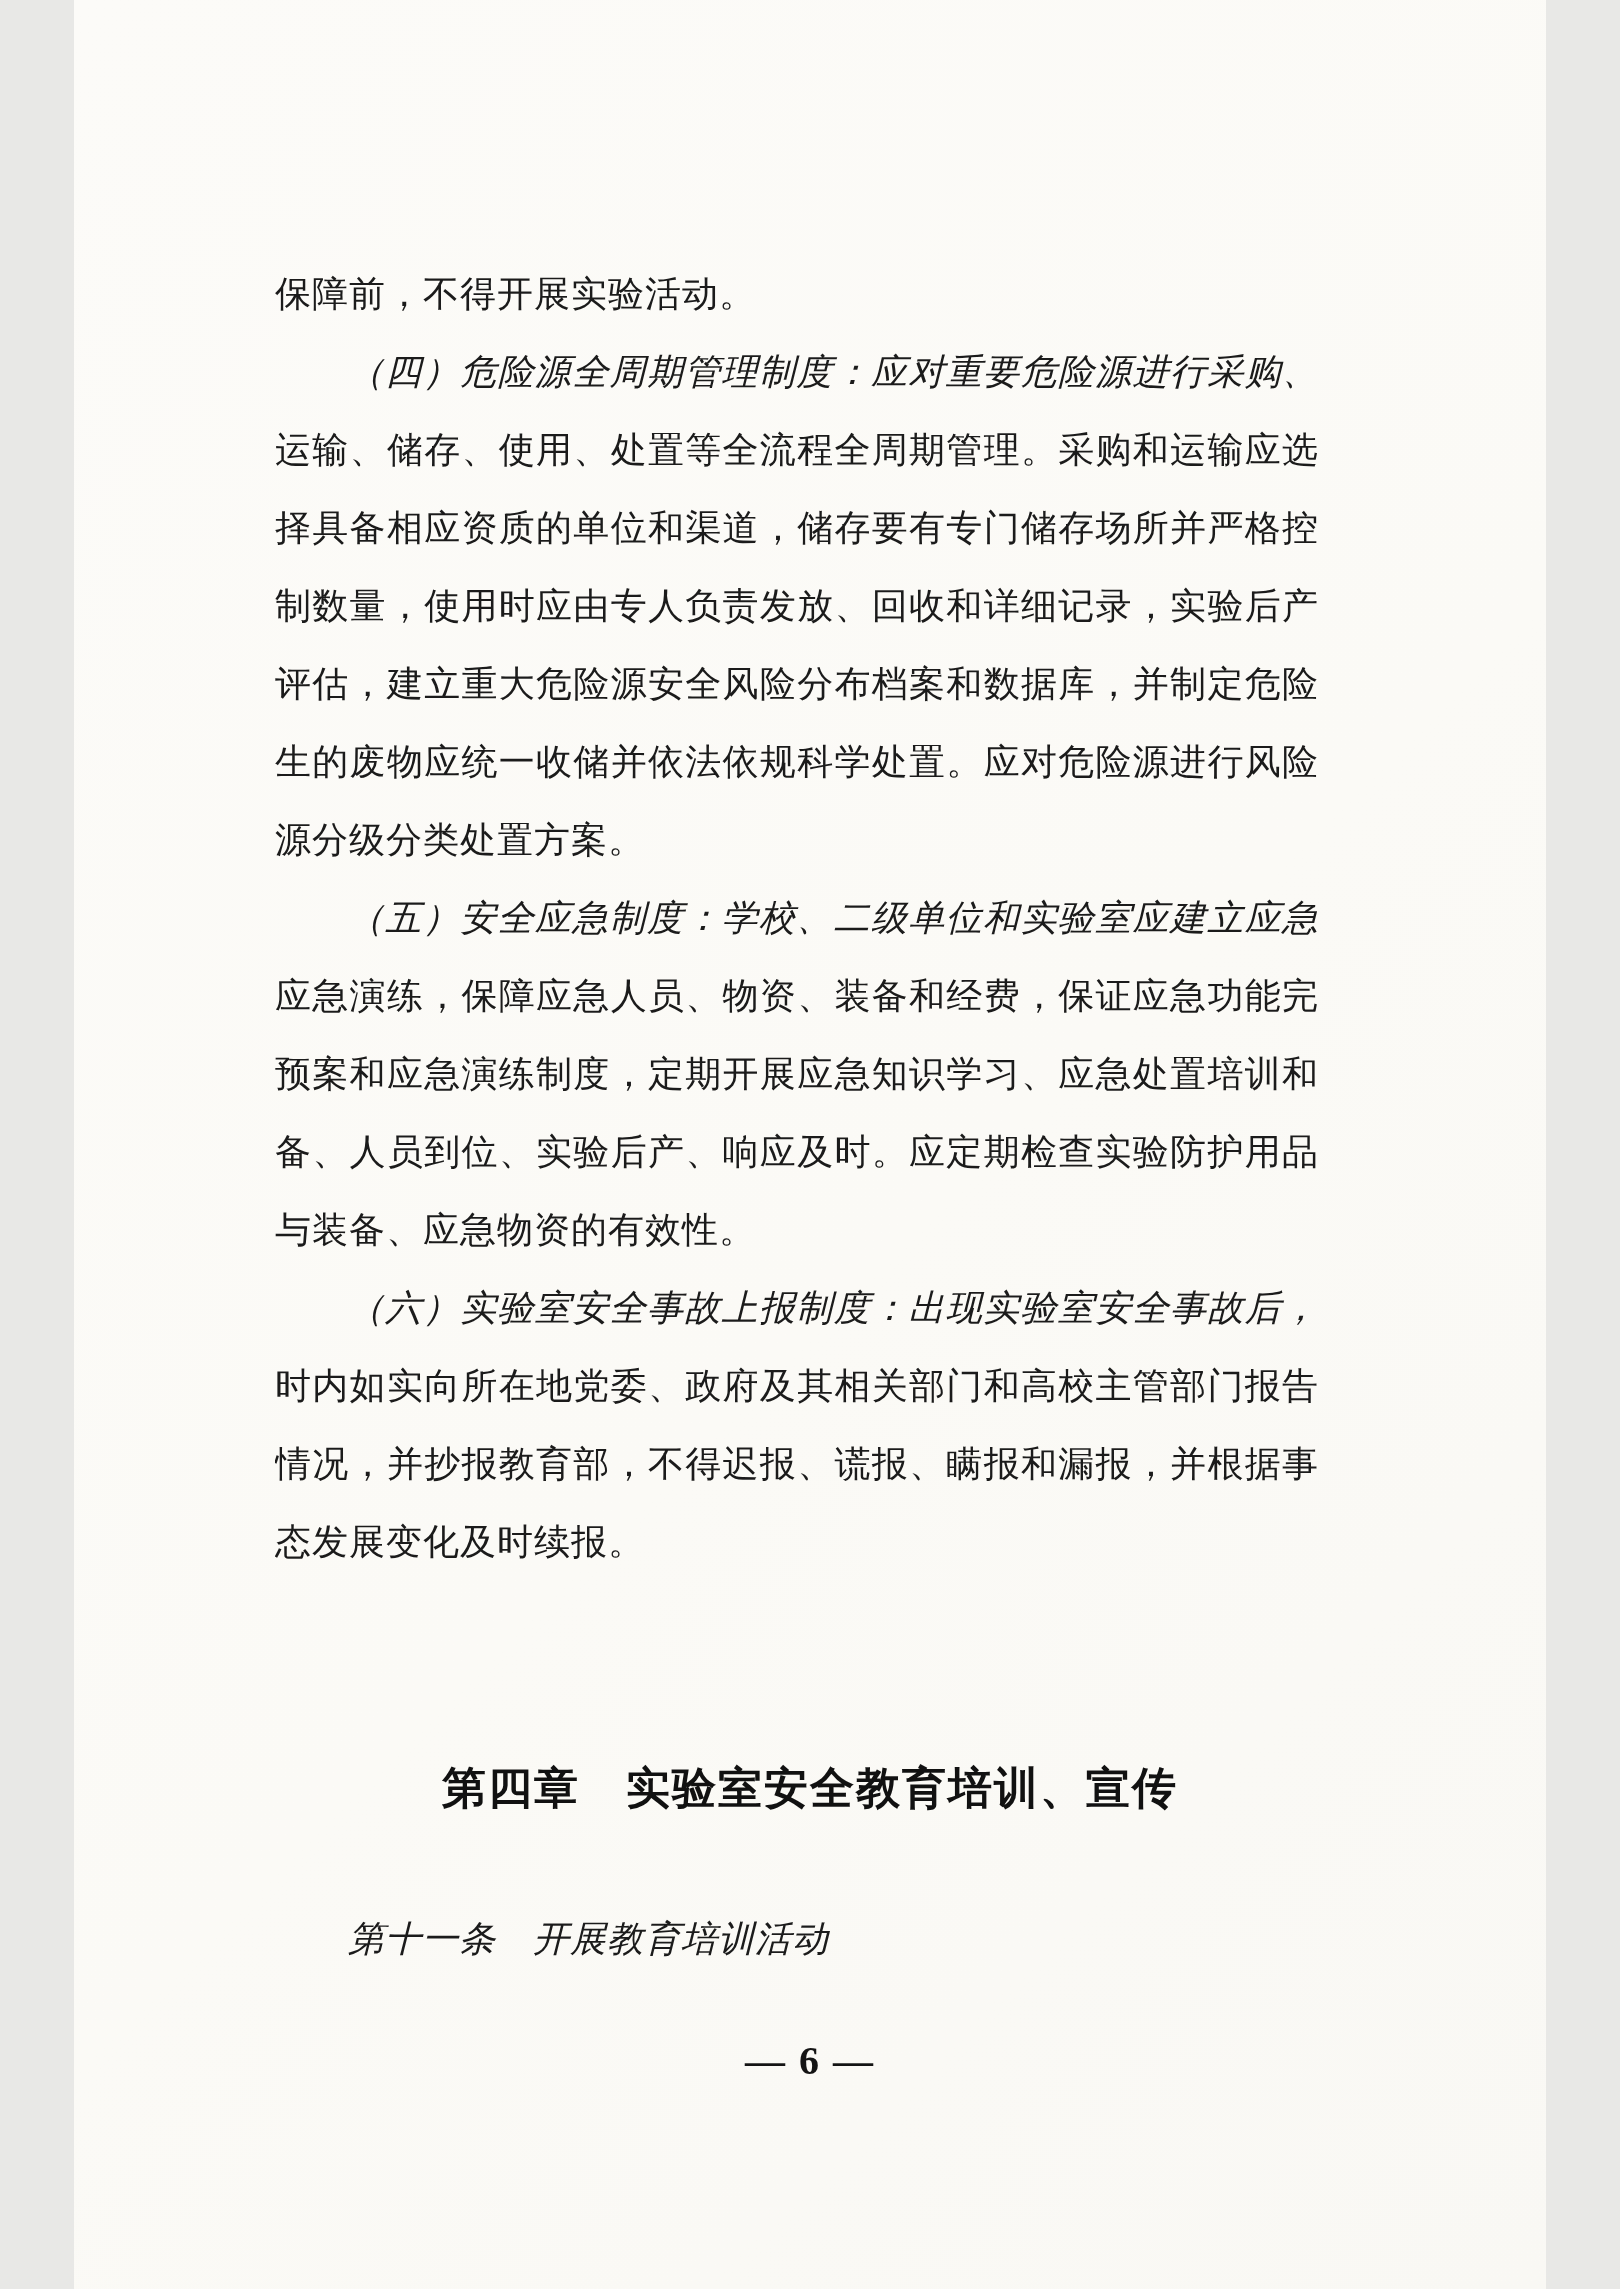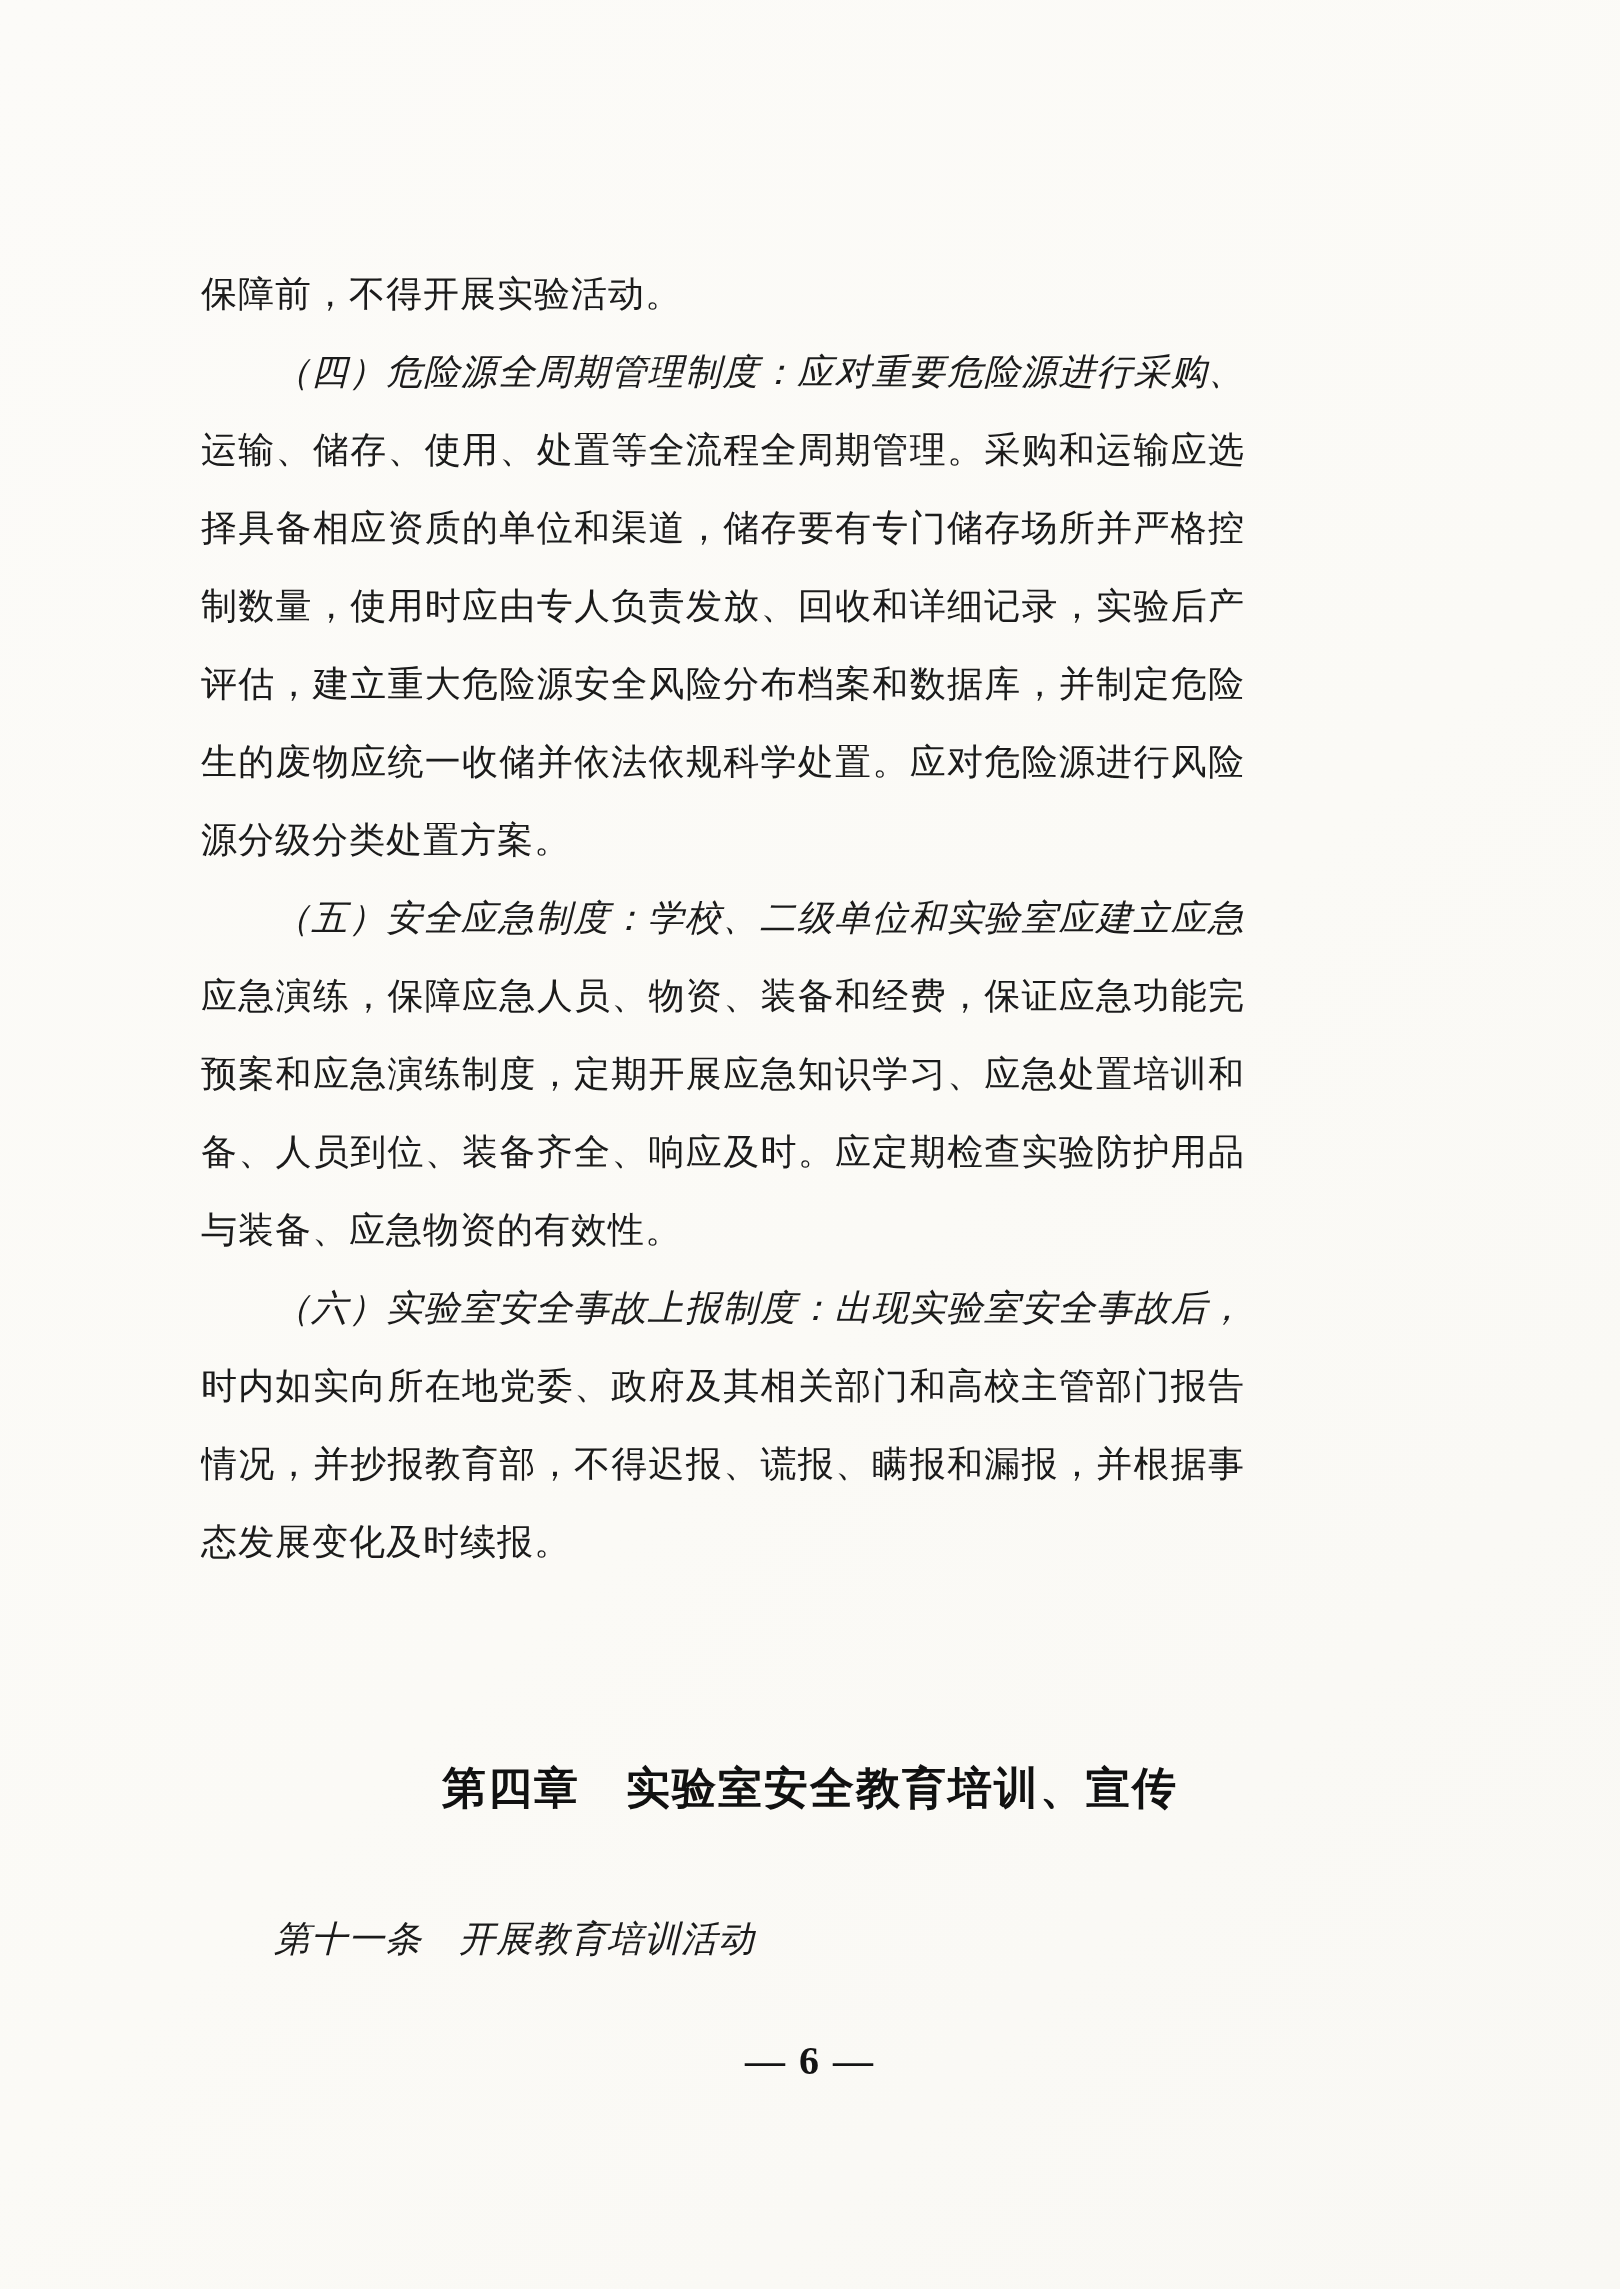--- a/index.html
+++ b/index.html
@@ -2,21 +2,21 @@
 <html><head>
 <meta charset="utf-8">
 <style>
   html, body {
     margin: 0;
     padding: 0;
     background: #e8e8e6;
   }
   .page {
     position: relative;
-    width: 1620px;
+    width: 1472px;
     height: 2290px;
     margin: 0 auto;
     background: linear-gradient(135deg, #fcfbf8 0%, #fbfaf6 55%, #f9f8f4 100%);
     color: #1b1b1b;
     font-family: "Liberation Serif", "DejaVu Serif", serif;
     overflow: hidden;
   }
   .body-col {
     position: absolute;
     left: 201px;
@@ -90,21 +90,21 @@
       <div class="line">制数量，使用时应由专人负责发放、回收和详细记录，实验后产</div>
       <div class="line">评估，建立重大危险源安全风险分布档案和数据库，并制定危险</div>
       <div class="line">生的废物应统一收储并依法依规科学处置。应对危险源进行风险</div>
       <div class="line end">源分级分类处置方案。</div>
     </div>
 
     <div class="para">
       <div class="line first">（五）安全应急制度：学校、二级单位和实验室应建立应急</div>
       <div class="line">应急演练，保障应急人员、物资、装备和经费，保证应急功能完</div>
       <div class="line">预案和应急演练制度，定期开展应急知识学习、应急处置培训和</div>
-      <div class="line">备、人员到位、装备齐全、响应及时。应定期检查实验防护用品</div>
+      <div class="line">备、人员到位、实验后产、响应及时。应定期检查实验防护用品</div>
       <div class="line end">与装备、应急物资的有效性。</div>
     </div>
 
     <div class="para">
       <div class="line first">（六）实验室安全事故上报制度：出现实验室安全事故后，</div>
       <div class="line">时内如实向所在地党委、政府及其相关部门和高校主管部门报告</div>
       <div class="line">情况，并抄报教育部，不得迟报、谎报、瞒报和漏报，并根据事</div>
       <div class="line end">态发展变化及时续报。</div>
     </div>
 

